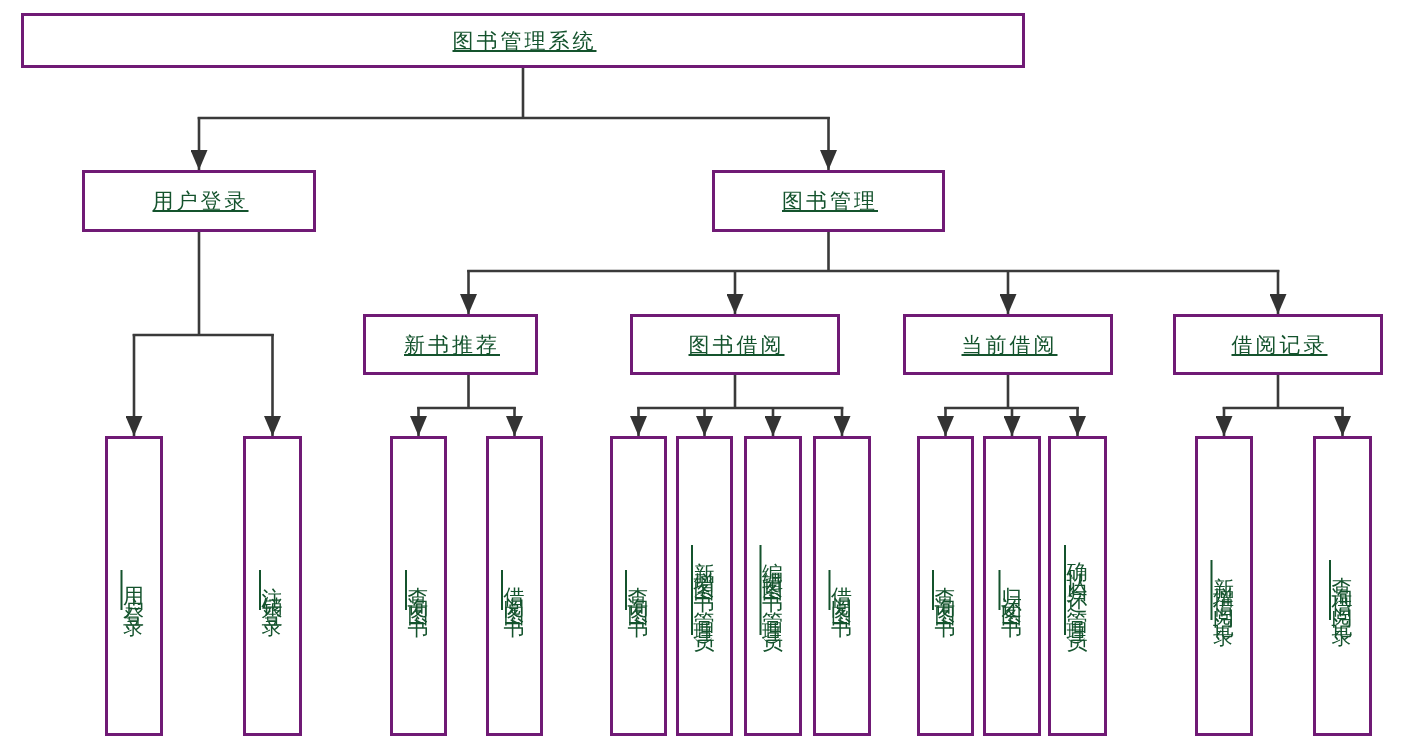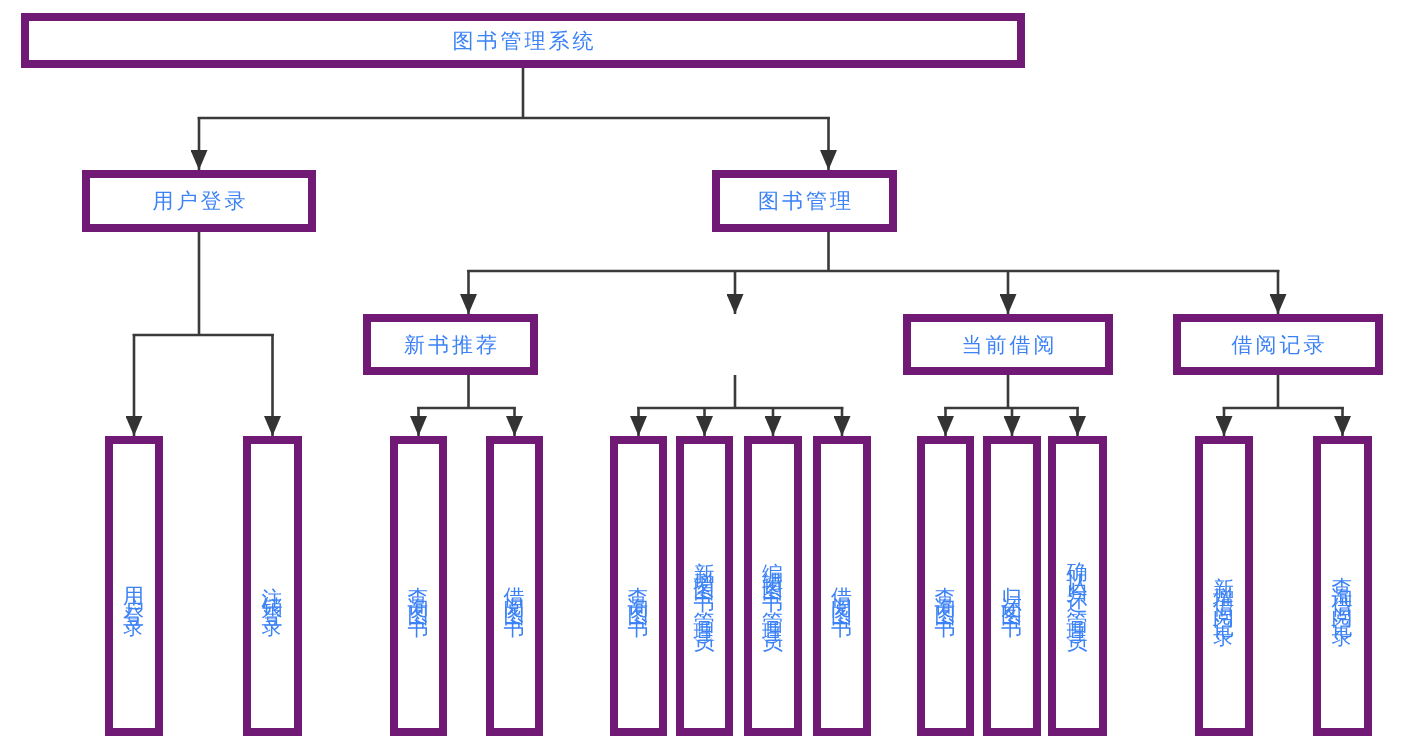--- a/index.html
+++ b/index.html
@@ -9,26 +9,27 @@
     position: relative;
     width: 1405px;
     height: 747px;
     background: #ffffff;
     overflow: hidden;
   }
   svg.wires { position: absolute; left: 0; top: 0; z-index: 1; }
   .node {
     position: absolute;
     background: #ffffff;
-    border: 8px solid #701a75;
+    border: 3px solid #701a75;
     display: flex;
     align-items: center;
     justify-content: center;
-    color: #3b82f6;
+    color: #14532d;
     z-index: 2;
+    text-decoration: underline;
   }
   .node.h {
     font-size: 21px;
     letter-spacing: 3px;
     text-indent: 3px;
   }
   .node.v {
     writing-mode: vertical-rl;
     text-orientation: mixed;
     font-size: 21px;
@@ -91,23 +92,24 @@
 
       <path d="M1278,375 L1278,408 M1222.7,408 L1343.8,408"></path>
       <line x1="1224" y1="407" x2="1224" y2="436" marker-end="url(#arr)"></line>
       <line x1="1342.5" y1="407" x2="1342.5" y2="436" marker-end="url(#arr)"></line>
     </g>
   </svg>
 
   <div class="node h" style="left:21px;top:13px;width:1004px;height:55px">图书管理系统</div>
 
   <div class="node h" style="left:82px;top:170px;width:234px;height:62px">用户登录</div>
-  <div class="node h" style="left:712px;top:170px;width:185px;height:62px">图书管理</div>
+  <div class="node h" style="left:712px;top:170px;width:233px;height:62px">图书管理</div>
 
   <div class="node h" style="left:363px;top:314px;width:175px;height:61px">新书推荐</div>
+  <div class="node h" style="left:630px;top:314px;width:210px;height:61px">图书借阅</div>
   <div class="node h" style="left:1173px;top:314px;width:210px;height:61px">借阅记录</div>
   <div class="node h" style="left:903px;top:314px;width:210px;height:61px">当前借阅</div>
 
   <div class="node v" style="left:105px;top:436px;width:58px;height:300px">用户登录</div>
   <div class="node v" style="left:243px;top:436px;width:59px;height:300px">注销登录</div>
 
   <div class="node v" style="left:390px;top:436px;width:57px;height:300px">查询图书</div>
   <div class="node v" style="left:486px;top:436px;width:57px;height:300px">借阅图书</div>
 
   <div class="node v" style="left:610px;top:436px;width:57px;height:300px">查询图书</div>

